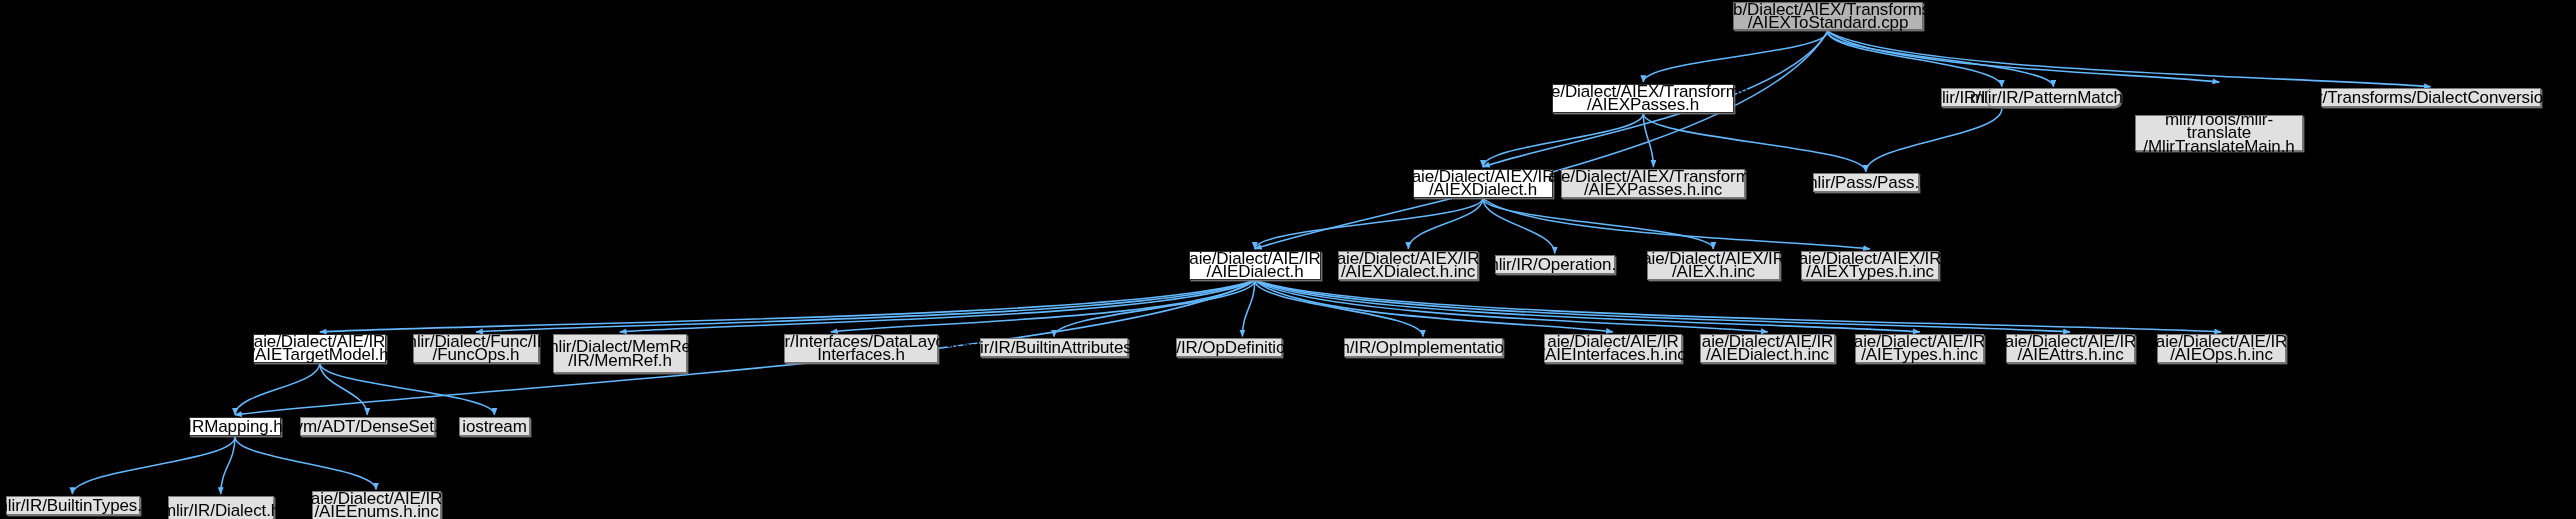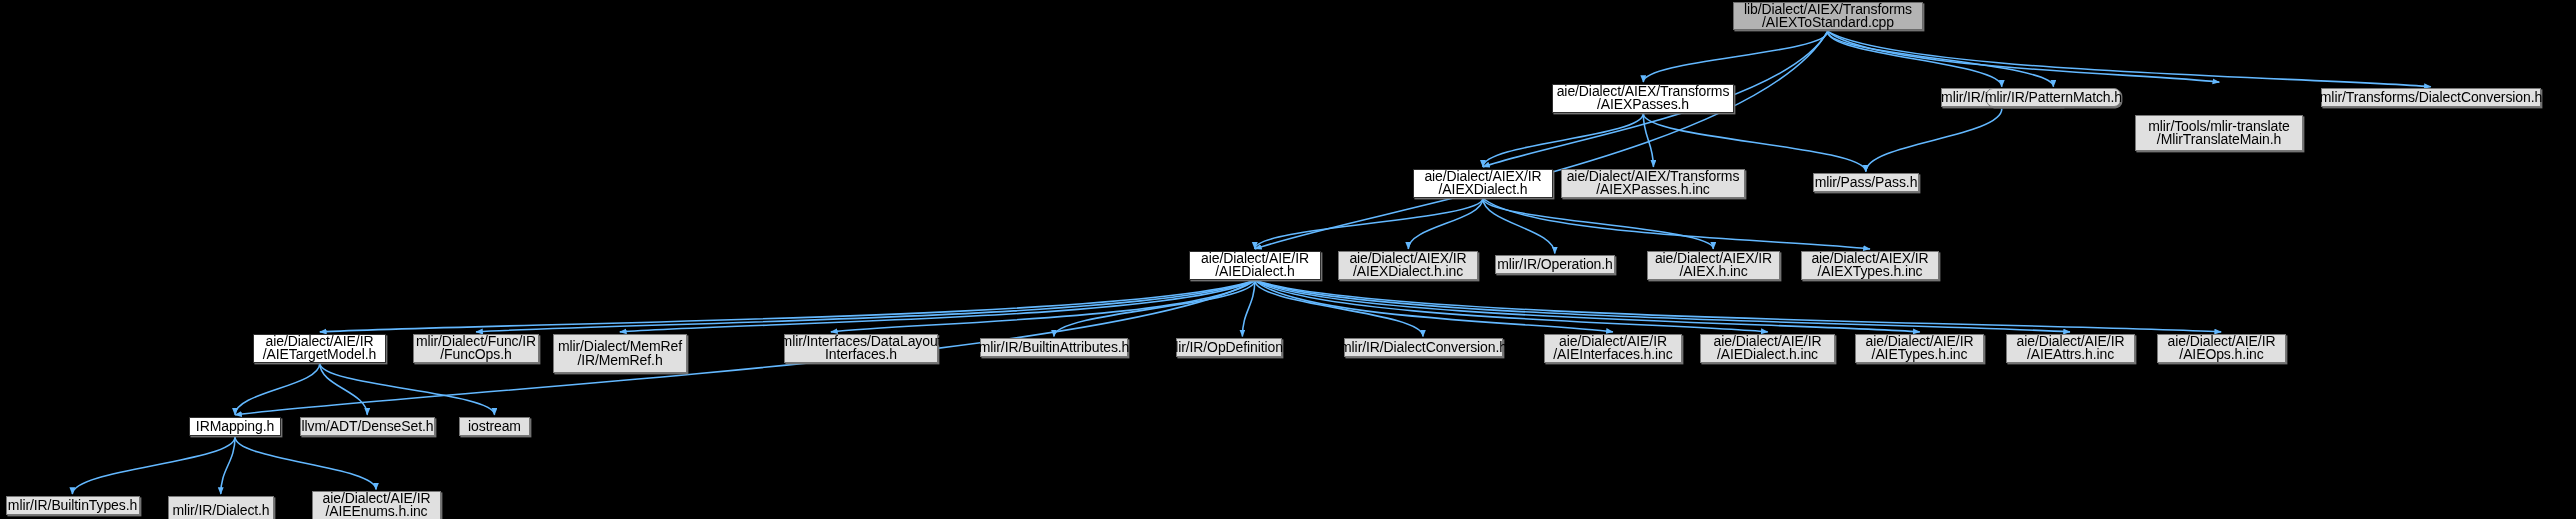--- a/index.html
+++ b/index.html
@@ -13,21 +13,21 @@
   }
   #edges{position:absolute;left:0;top:0;width:2576px;height:520px;}
   .node{
     position:absolute;
     box-sizing:border-box;
     display:flex;
     align-items:center;
     justify-content:center;
     text-align:center;
     color:#000;
-    font-size:14px;
+    font-size:17px;
     line-height:13.4px;
     letter-spacing:-0.1px;
     white-space:pre-line;
     background:#e0e0e0;
     border:0.9px solid #787878;
     box-shadow:1.4px 1.4px 0 0 rgba(120,120,120,.95);
     padding:0.9px 2.8px;
     z-index:5;
   }
   .node.root{
@@ -115,21 +115,21 @@
       <div class="node hdr" style="left: 253px; top: 334px; width: 133px; height: 28.6px;"><span>aie/Dialect/AIE/IR
 /AIETargetModel.h</span></div>
       <div class="node " style="left: 413px; top: 334px; width: 126px; height: 28.6px;"><span>mlir/Dialect/Func/IR
 /FuncOps.h</span></div>
       <div class="node " style="left: 553px; top: 334px; width: 134px; height: 39px;"><span>mlir/Dialect/MemRef
 /IR/MemRef.h</span></div>
       <div class="node " style="left: 754px; top: 334px; width: 154px; height: 28.6px; margin-left: 30px;"><span>mlir/Interfaces/DataLayout
 Interfaces.h</span></div>
       <div class="node " style="left: 980px; top: 338px; width: 148px; height: 19.4px;"><span>mlir/IR/BuiltinAttributes.h</span></div>
       <div class="node " style="left: 1176px; top: 338px; width: 106px; height: 19.4px;"><span>mlir/IR/OpDefinition.h</span></div>
-      <div class="node " style="left: 1344px; top: 338px; width: 159px; height: 19.4px;"><span>mlir/IR/DialectConversion.h</span></div>
+      <div class="node " style="left: 1344px; top: 338px; width: 159px; height: 19.4px;"><span>llvm/IR/OpImplementation.h</span></div>
       <div class="node " style="left: 1544px; top: 334px; width: 138px; height: 28.6px;"><span>aie/Dialect/AIE/IR
 /AIEInterfaces.h.inc</span></div>
       <div class="node " style="left: 1700px; top: 334px; width: 135px; height: 28.6px;"><span>aie/Dialect/AIE/IR
 /AIEDialect.h.inc</span></div>
       <div class="node " style="left: 1855px; top: 334px; width: 129px; height: 28.6px;"><span>aie/Dialect/AIE/IR
 /AIETypes.h.inc</span></div>
       <div class="node " style="left: 2006px; top: 334px; width: 129px; height: 28.6px;"><span>aie/Dialect/AIE/IR
 /AIEAttrs.h.inc</span></div>
       <div class="node " style="left: 2157px; top: 334px; width: 129px; height: 28.6px;"><span>aie/Dialect/AIE/IR
 /AIEOps.h.inc</span></div>

